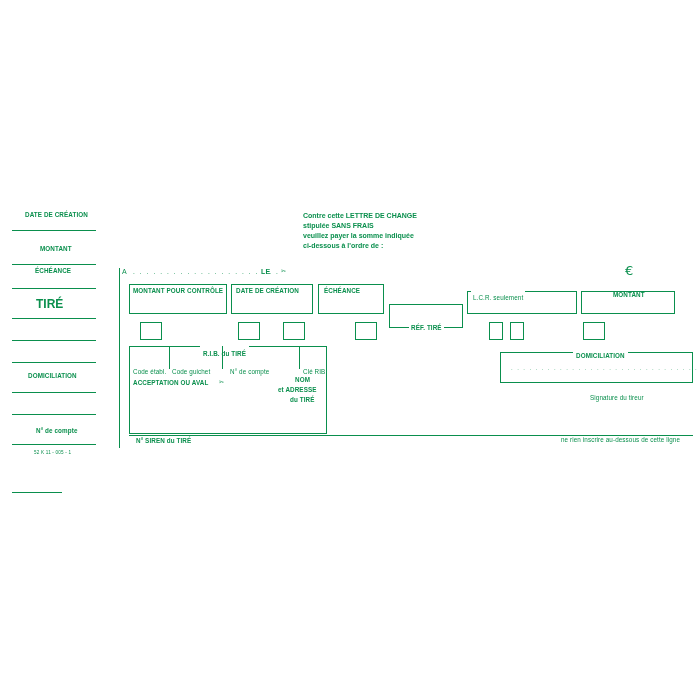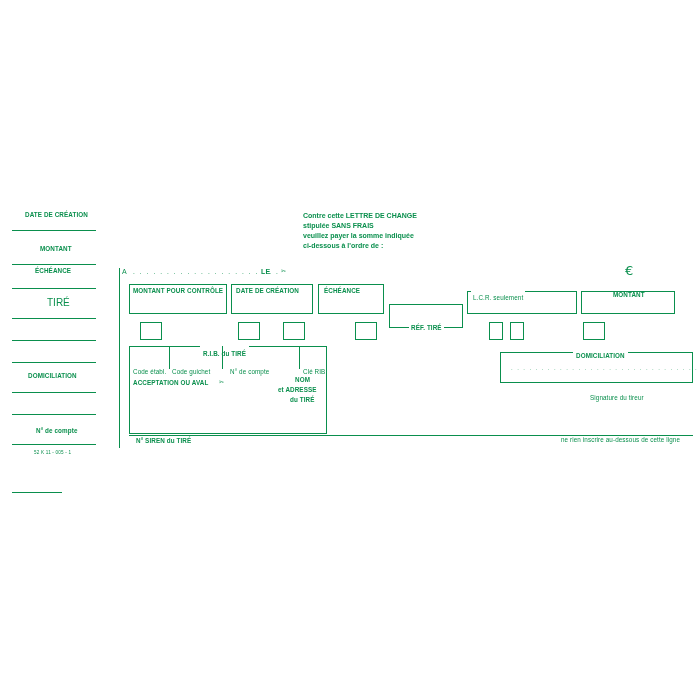--- a/index.html
+++ b/index.html
@@ -87,21 +87,21 @@
 
   <div class="lbl lbl-b abs" style="left:25px; top:212px;">DATE DE CRÉATION</div>
   <div class="rule" style="left:12px; top:230px; width:84px;"></div>
 
   <div class="lbl lbl-b abs" style="left:40px; top:246px;">MONTANT</div>
   <div class="rule" style="left:12px; top:264px; width:84px;"></div>
 
   <div class="lbl lbl-b abs" style="left:35px; top:268px;">ÉCHÉANCE</div>
   <div class="rule" style="left:12px; top:288px; width:84px;"></div>
 
-  <div class="abs" style="left:47px; top:298px; font-size:10px; font-weight:normal; color:#0a8f4d; line-height:1;">TIRÉ</div>
+  <div class="abs" style="left:36px; top:298px; font-size:12px; font-weight:bold; color:#0a8f4d; line-height:1;">TIRÉ</div>
   <div class="rule" style="left:12px; top:318px; width:84px;"></div>
   <div class="rule" style="left:12px; top:340px; width:84px;"></div>
   <div class="rule" style="left:12px; top:362px; width:84px;"></div>
 
   <div class="lbl lbl-b abs" style="left:28px; top:373px;">DOMICILIATION</div>
   <div class="rule" style="left:12px; top:392px; width:84px;"></div>
   <div class="rule" style="left:12px; top:414px; width:84px;"></div>
 
   <div class="lbl lbl-b abs" style="left:36px; top:428px;">N° de compte</div>
   <div class="rule" style="left:12px; top:444px; width:84px;"></div>

